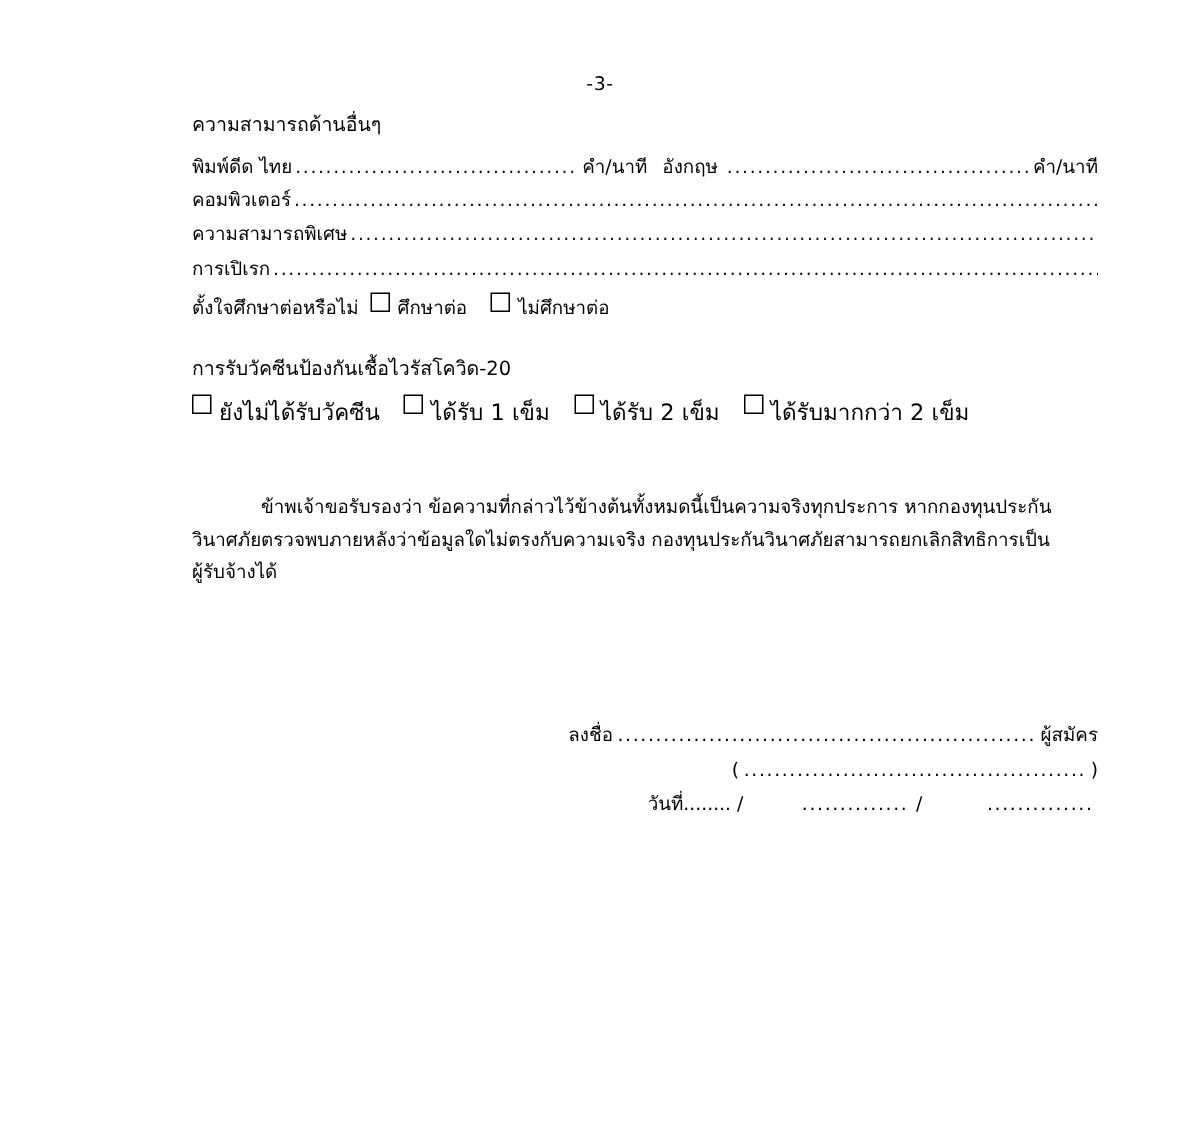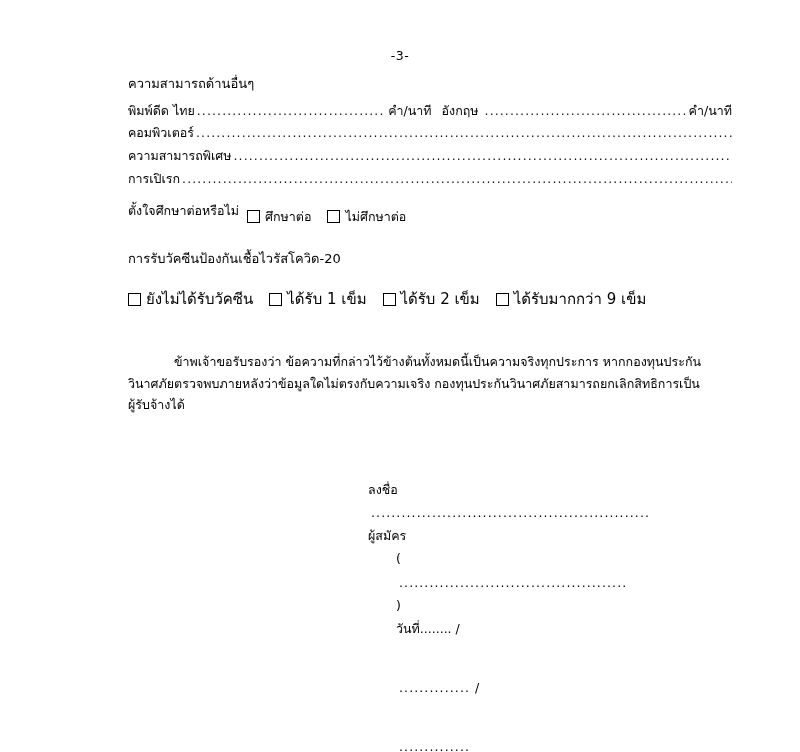--- a/index.html
+++ b/index.html
@@ -65,24 +65,23 @@
   .checkrow {
     display: flex;
     align-items: center;
     font-size: 12.5px;
     margin-top: 6px;
     flex-wrap: nowrap;
   }
   .checkrow .q { margin-right: 8px; }
   .opt {
     display: inline-flex;
-    align-items: center;
+    align-items: flex-start;
     margin-right: 16px;
     white-space: nowrap;
-    margin-top: 12px;
   }
   .box {
     display: inline-block;
     width: 11px;
     height: 11px;
     border: 1.2px solid #000;
     margin-right: 5px;
     background: #fff;
     flex: 0 0 auto;
   }
@@ -111,21 +110,20 @@
     width: 604px;
     font-size: 12.5px;
   }
   .sig-line {
     display: flex;
     justify-content: flex-end;
     align-items: baseline;
     padding-left: 240px;
     line-height: 1.85;
     white-space: nowrap;
-    flex-direction: column;
   }
   .sig-line .dots-sig {
     letter-spacing: 1.1px;
     padding: 0 3px;
   }
   .sig-center {
     padding-left: 268px;
   }
   .sig-date {
     padding-left: 268px;
@@ -189,21 +187,21 @@
         <span class="opt">
           <span class="box"></span>
           <span>ได้รับ 1 เข็ม</span>
         </span>
         <span class="opt">
           <span class="box"></span>
           <span>ได้รับ 2 เข็ม</span>
         </span>
         <span class="opt">
           <span class="box"></span>
-          <span>ได้รับมากกว่า 9 เข็ม</span>
+          <span>ได้รับมากกว่า 2 เข็ม</span>
         </span>
       </div>
     </div>
 
     <div class="paragraph">
       <span class="indent"></span><span>ข้าพเจ้าขอรับรองว่า ข้อความที่กล่าวไว้ข้างต้นทั้งหมดนี้เป็นความจริงทุกประการ  หากกองทุนประกัน</span><br>
       <span>วินาศภัยตรวจพบภายหลังว่าข้อมูลใดไม่ตรงกับความเจริง กองทุนประกันวินาศภัยสามารถยกเลิกสิทธิการเป็น</span><br>
       <span>ผู้รับจ้างได้</span>
     </div>
 

